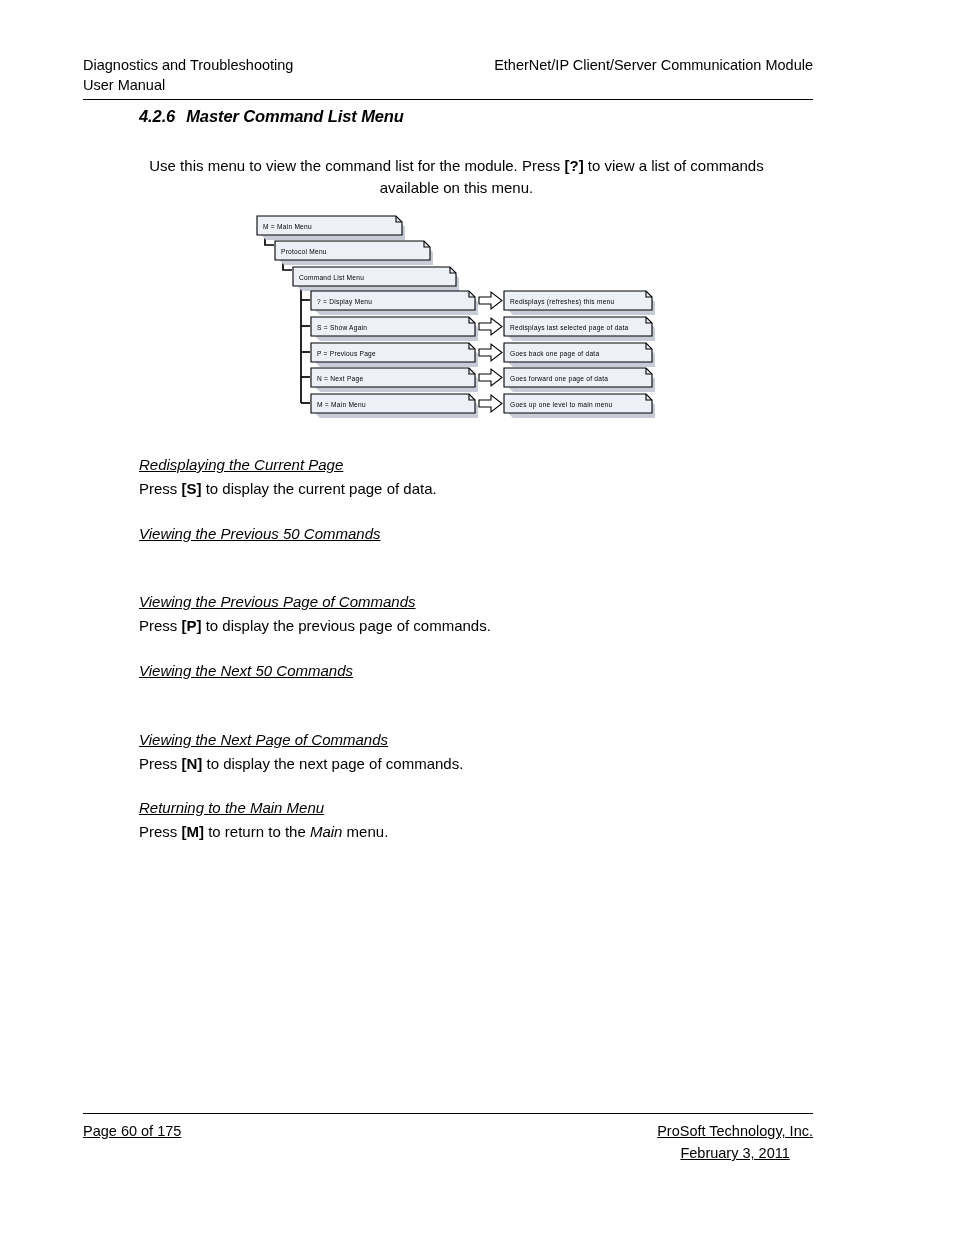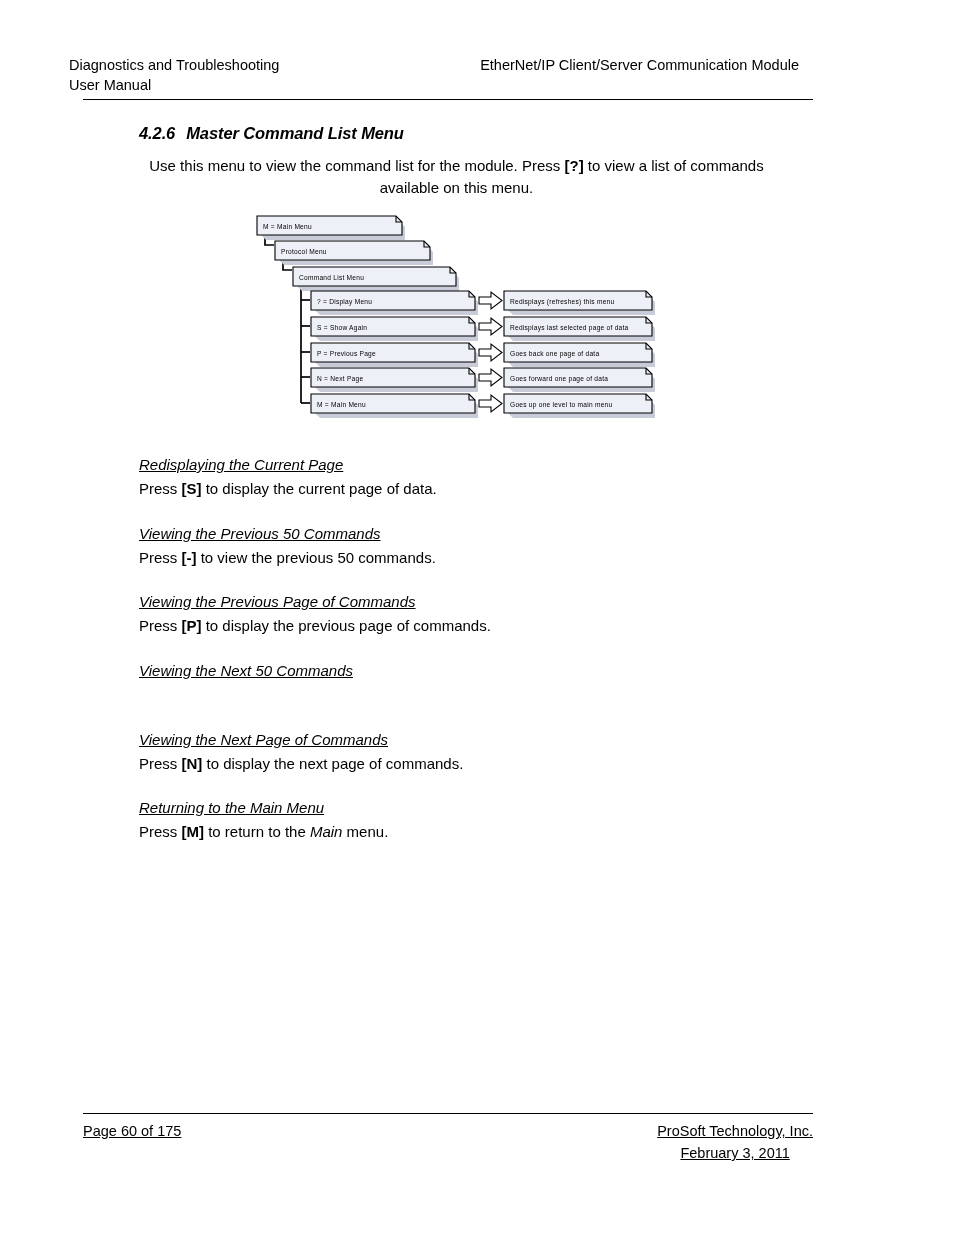--- a/index.html
+++ b/index.html
@@ -12,21 +12,21 @@
     height: 1235px;
     position: relative;
     font-family: "Liberation Sans", sans-serif;
     color: #000000;
     overflow: hidden;
   }
 
   
   .page-header {
     position: absolute;
-    left: 69px;
+    left: 83px;
     top: 55px;
     width: 730px;
     display: flex;
     justify-content: space-between;
     align-items: flex-start;
   }
   .header-left, .header-right {
     font-size: 14.5px;
     line-height: 20px;
   }
@@ -37,21 +37,21 @@
     top: 99px;
     width: 730px;
     height: 0;
     border-top: 1.6px solid #000;
   }
 
   
   .section-heading {
     position: absolute;
     left: 139px;
-    top: 124px;
+    top: 107px;
     font-size: 16.5px;
     font-weight: bold;
     font-style: italic;
     letter-spacing: -0.1px;
   }
   .section-heading .num { margin-right: 11px; }
 
   
   .intro-para {
     position: absolute;
@@ -257,23 +257,20 @@
 
 <div class="subsection" style="top:454px">
   <div><span class="sub-title">Redisplaying the Current Page</span></div>
   <div class="sub-body">
     <span>Press </span><b>[S]</b><span> to display the current page of data.</span>
   </div>
 </div>
 
 <div class="subsection" style="top:523px">
   <div><span class="sub-title">Viewing the Previous 50 Commands</span></div>
-  <div class="sub-body">
-    <span>Press </span><b>[-]</b><span> to view the previous 50 commands.</span>
-  </div>
 </div>
 
 <div class="subsection" style="top:591px">
   <div><span class="sub-title">Viewing the Previous Page of Commands</span></div>
   <div class="sub-body">
     <span>Press </span><b>[P]</b><span> to display the previous page of commands.</span>
   </div>
 </div>
 
 <div class="subsection" style="top:660px">

